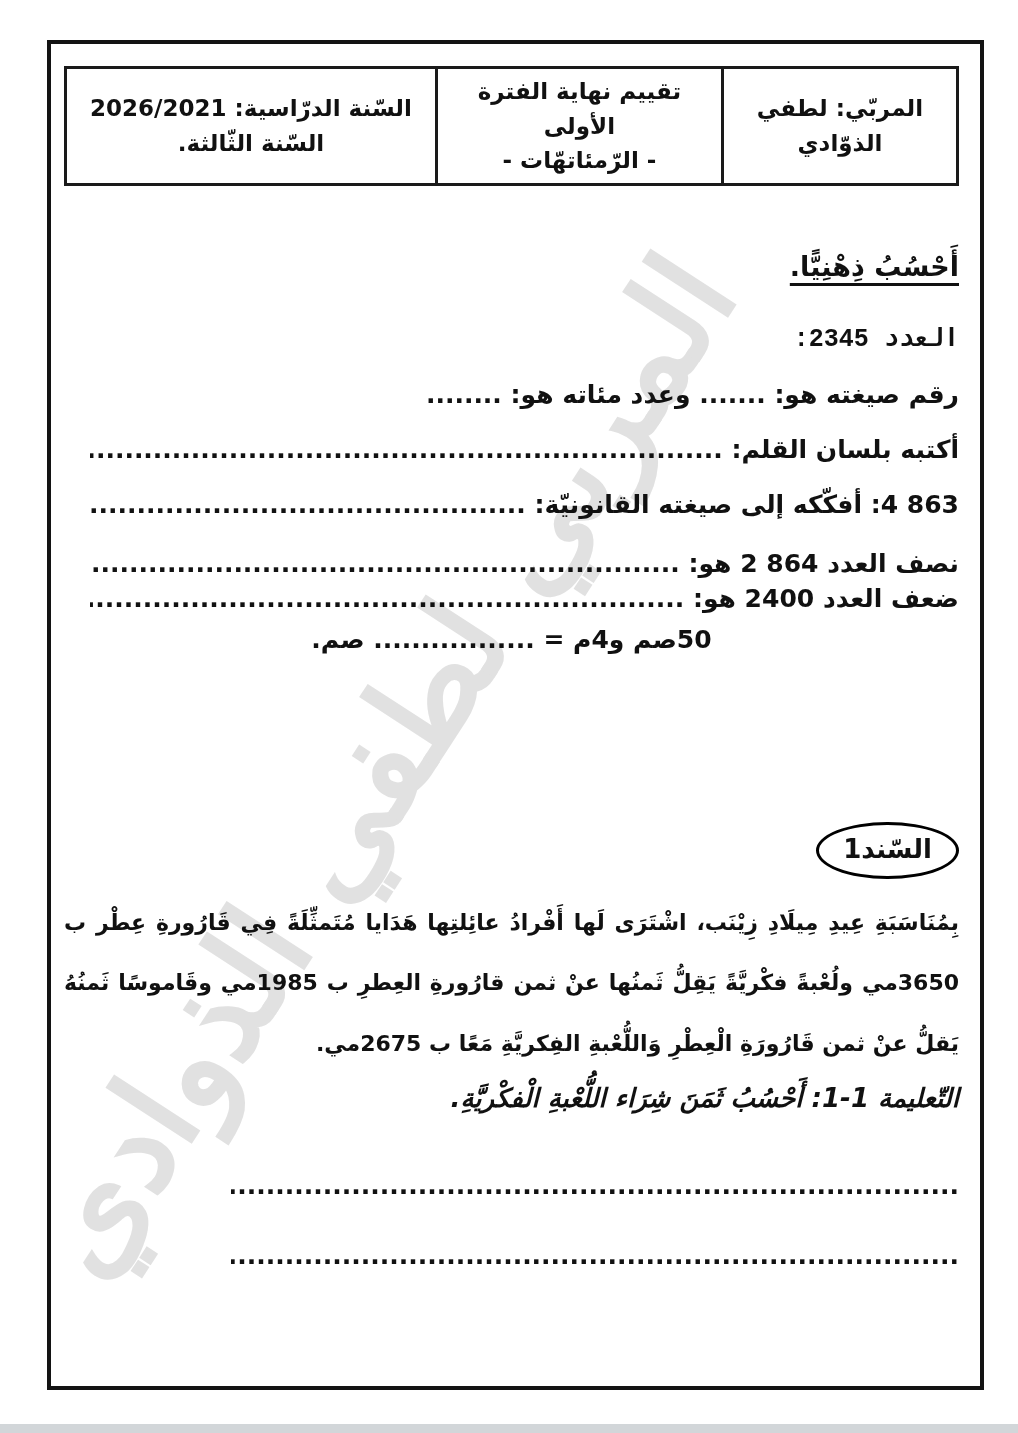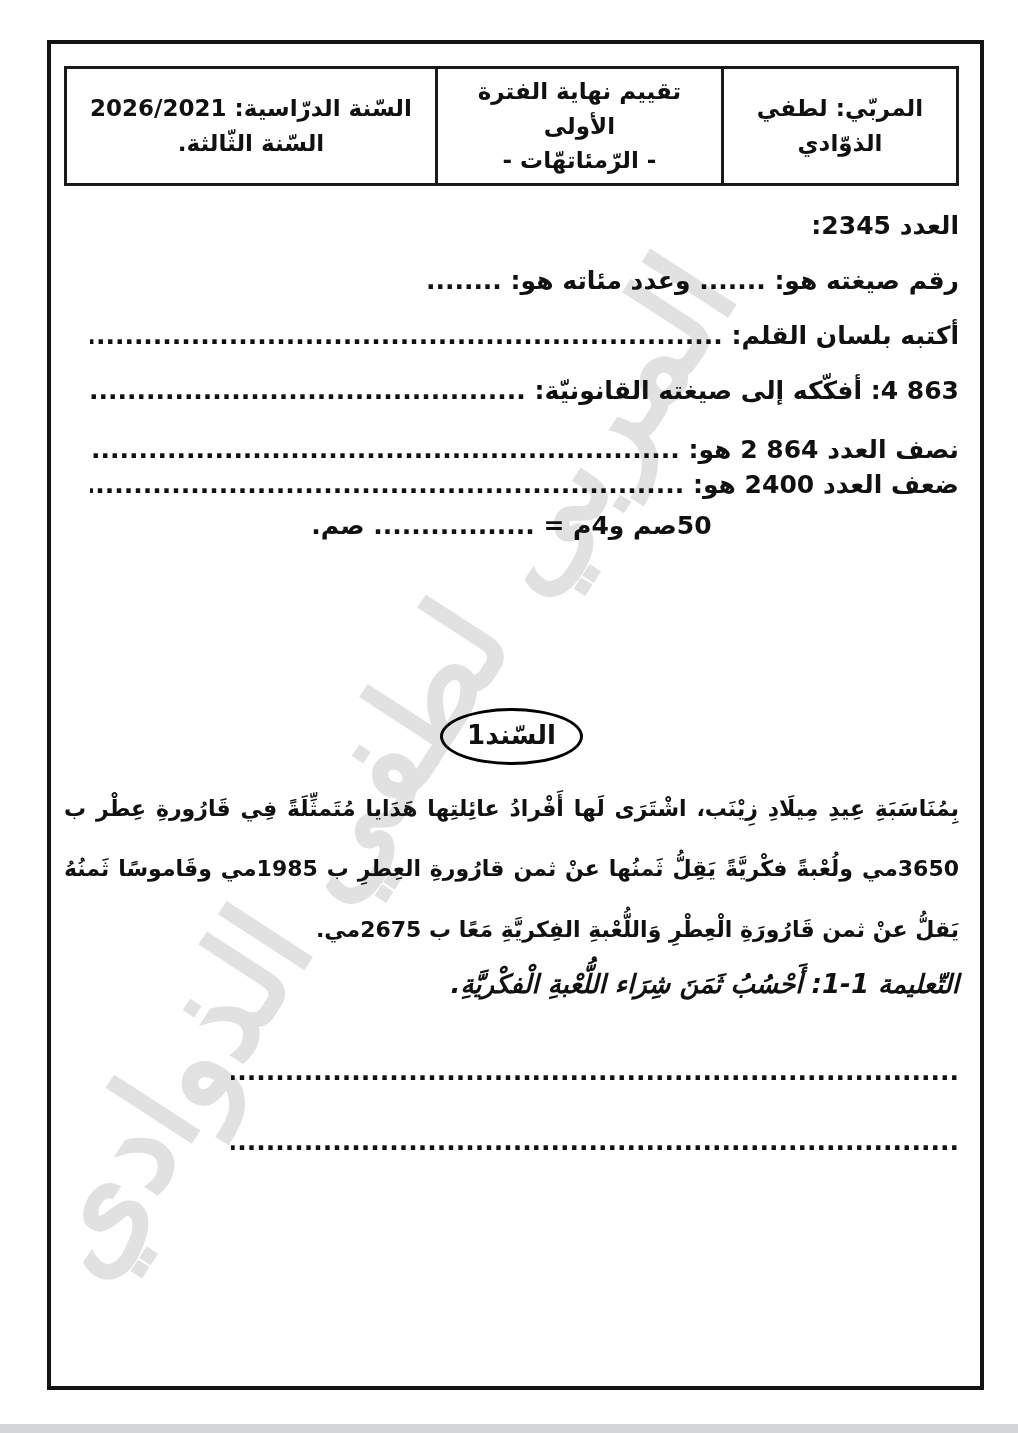--- a/index.html
+++ b/index.html
@@ -47,26 +47,26 @@
     margin-top:62px;
     font-size:27px;line-height:38px;
     text-decoration:underline;
     text-decoration-thickness:2.5px;
     text-underline-offset:7px;
   }
   .line{
     font-size:25px;line-height:35px;margin-top:20px;
     white-space:nowrap;overflow:hidden;
   }
-  .line.m46{margin-top:22px;}
+  .line.m46{margin-top:36px;font-family:Liberation Mono, monospace;}
   .line.m24{margin-top:24px;}
   .line.m6{margin-top:6px;text-align:center;}
   .line.m0{margin-top:0;}
   .fill{margin-left:26px;}
-  .badge-wrap{margin-top:165px;text-align:center;}
+  .badge-wrap{margin-top:165px;text-align:right;}
   .badge{
     display:inline-block;
     border:3px solid #000;border-radius:50%;
     padding:9px 24px 11px;
     font-size:26px;line-height:1.2;
   }
   .para{
     margin:14px 0 0;
     font-size:22px;line-height:2.75;
     text-align:justify;
@@ -104,20 +104,21 @@
           <div>- الرّمئاتهّات -</div>
         </td>
         <td class="c-year">
           <div>السّنة الدرّاسية: 2026/2021</div>
           <div>السّنة الثّالثة.</div>
         </td>
       </tr>
       </tbody>
     </table>
 
+    <div class="title">أَحْسُبُ ذِهْنِيًّا.</div>
 
     <div class="line m46">العدد 2345:</div>
     <div class="line">رقم صيغته هو: ....... وعدد مئاته هو: ........</div>
     <div class="line fill">أكتبه بلسان القلم: ..............................................................................................................</div>
     <div class="line fill">4&nbsp;863: أفكّكه إلى صيغته القانونيّة: ....................................................................................................</div>
     <div class="line fill m24">نصف العدد 2&nbsp;864 هو: ....................................................................................................</div>
     <div class="line fill m0">ضعف العدد 2400 هو: ....................................................................................................</div>
     <div class="line m6">50صم و4م = ................. صم.</div>
 
     <div class="badge-wrap">

